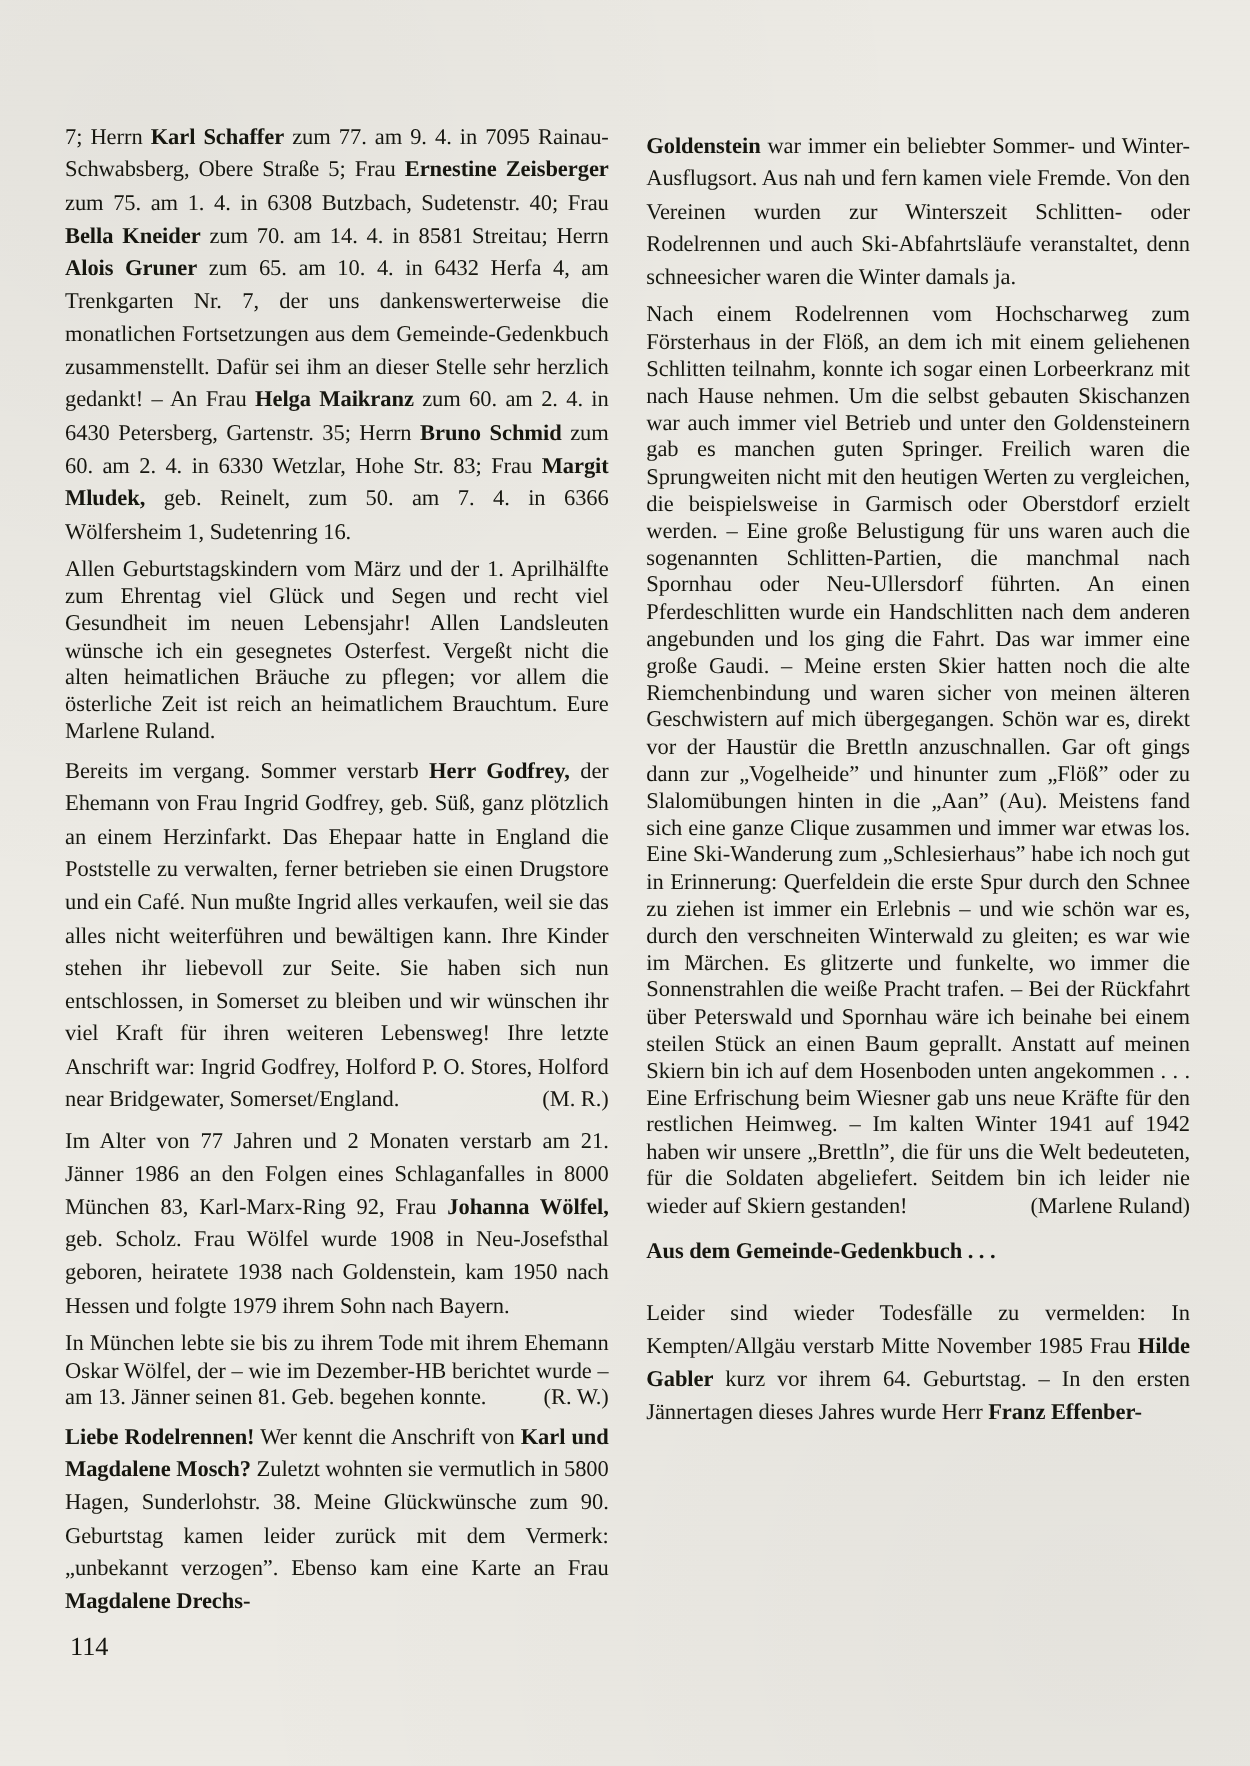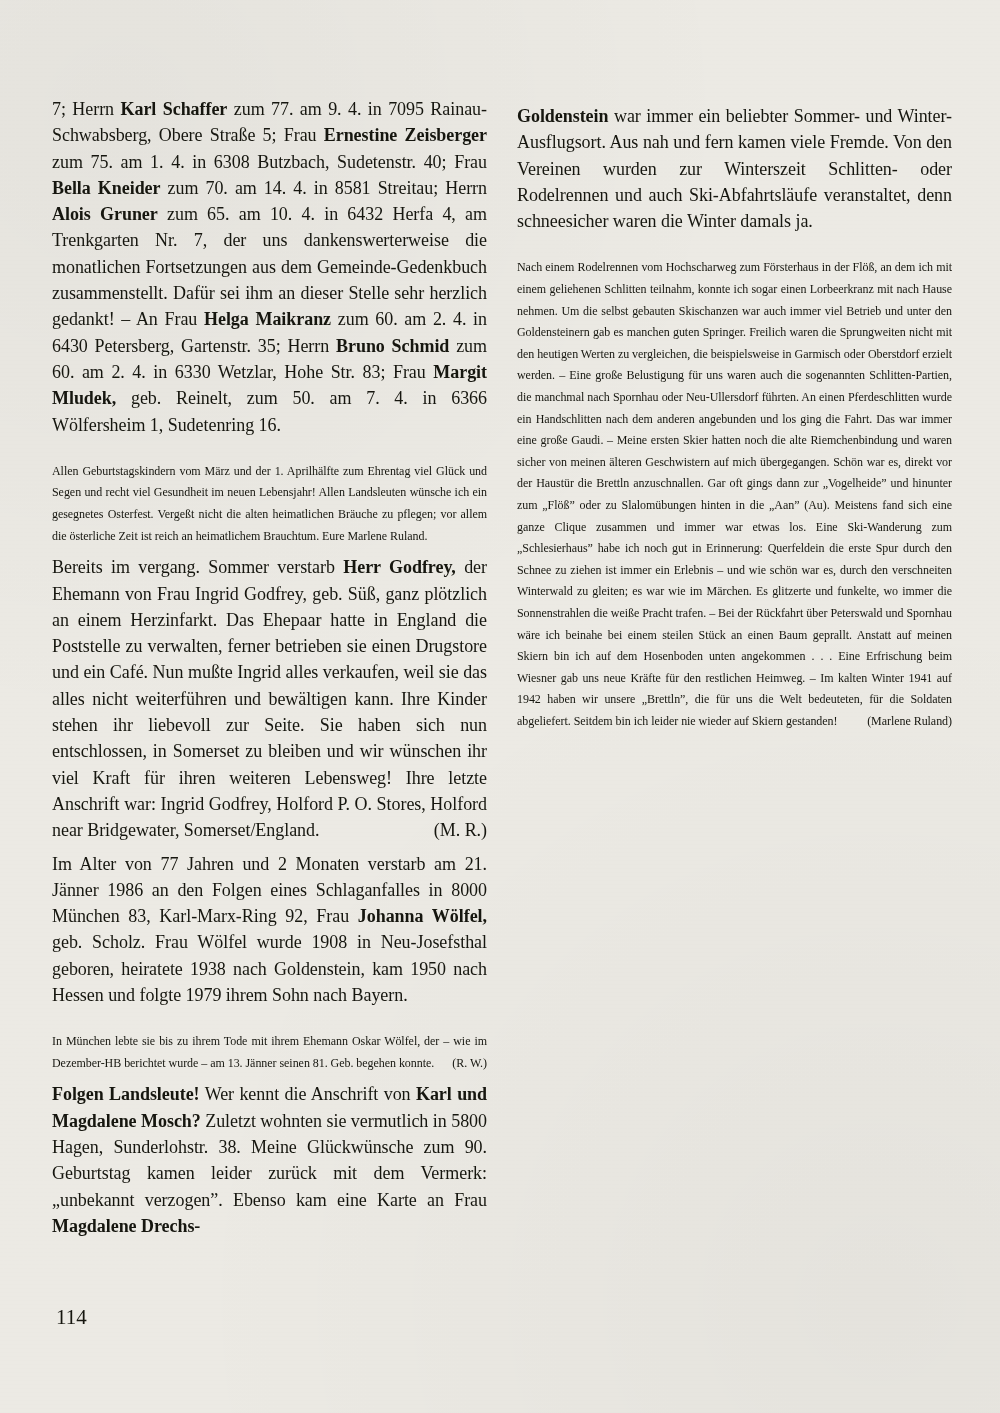--- a/index.html
+++ b/index.html
@@ -46,24 +46,23 @@
     margin: 0 0 0 0;
     text-align: justify;
     color: #16160f;
   }
   .big {
     font-size: 18px;
     line-height: 26.3px;
     letter-spacing: -0.05px;
   }
   .small {
-    font-size: 12px;
+    font-size: 18px;
     line-height: 21.6px;
     letter-spacing: -0.05px;
-    margin-top: 16px;
   }
   .gap-sm { height: 7px; }
   .gap-md { height: 11px; }
   .gap-lg { height: 17px; }
   b { font-weight: bold; }
   .inline-sign {
     display: inline-block;
     float: right;
     font-family: Liberation Serif, serif;
   }
@@ -92,29 +91,31 @@
       <p class="big"><span>7; Herrn </span><b>Karl Schaffer</b><span> zum 77. am 9. 4. in 7095 Rainau-Schwabsberg, Obere Straße 5; Frau </span><b>Ernestine Zeisberger</b><span> zum 75. am 1. 4. in 6308 Butzbach, Sudetenstr. 40; Frau </span><b>Bella Kneider</b><span> zum 70. am 14. 4. in 8581 Streitau; Herrn </span><b>Alois Gruner</b><span> zum 65. am 10. 4. in 6432 Herfa 4, am Trenkgarten Nr. 7, der uns dankenswerterweise die monatlichen Fortsetzungen aus dem Gemeinde-Gedenkbuch zusammenstellt. Dafür sei ihm an dieser Stelle sehr herzlich gedankt! – An Frau </span><b>Helga Maikranz</b><span> zum 60. am 2. 4. in 6430 Petersberg, Gartenstr. 35; Herrn </span><b>Bruno Schmid</b><span> zum 60. am 2. 4. in 6330 Wetzlar, Hohe Str. 83; Frau </span><b>Margit Mludek,</b><span> geb. Reinelt, zum 50. am 7. 4. in 6366 Wölfersheim 1, Sudetenring 16.</span></p>
       <div class="gap-sm"></div>
       <p class="small"><span>Allen Geburtstagskindern vom März und der 1. Aprilhälfte zum Ehrentag viel Glück und Segen und recht viel Gesundheit im neuen Lebensjahr! Allen Landsleuten wünsche ich ein gesegnetes Osterfest. Vergeßt nicht die alten heimatlichen Bräuche zu pflegen; vor allem die österliche Zeit ist reich an heimatlichem Brauchtum. Eure Marlene Ruland.</span></p>
       <div class="gap-sm"></div>
       <p class="big" style="overflow: hidden;"><span>Bereits im vergang. Sommer verstarb </span><b>Herr Godfrey,</b><span> der Ehemann von Frau Ingrid Godfrey, geb. Süß, ganz plötzlich an einem Herzinfarkt. Das Ehepaar hatte in England die Poststelle zu verwalten, ferner betrieben sie einen Drugstore und ein Café. Nun mußte Ingrid alles verkaufen, weil sie das alles nicht weiterführen und bewältigen kann. Ihre Kinder stehen ihr liebevoll zur Seite. Sie haben sich nun entschlossen, in Somerset zu bleiben und wir wünschen ihr viel Kraft für ihren weiteren Lebensweg! Ihre letzte Anschrift war: Ingrid Godfrey, Holford P. O. Stores, Holford near Bridgewater, Somerset/England.</span><span class="inline-sign">(M. R.)</span></p>
       <div class="gap-sm"></div>
       <p class="big"><span>Im Alter von 77 Jahren und 2 Monaten verstarb am 21. Jänner 1986 an den Folgen eines Schlaganfalles in 8000 München 83, Karl-Marx-Ring 92, Frau </span><b>Johanna Wölfel,</b><span> geb. Scholz. Frau Wölfel wurde 1908 in Neu-Josefsthal geboren, heiratete 1938 nach Goldenstein, kam 1950 nach Hessen und folgte 1979 ihrem Sohn nach Bayern.</span></p>
       <div class="gap-sm"></div>
       <p class="small" style="overflow: hidden;"><span>In München lebte sie bis zu ihrem Tode mit ihrem Ehemann Oskar Wölfel, der – wie im Dezember-HB berichtet wurde – am 13. Jänner seinen 81. Geb. begehen konnte.</span><span class="inline-sign">(R. W.)</span></p>
       <div class="gap-sm"></div>
-      <p class="big"><b>Folgen Landsleute!</b><span> Wer kennt die Anschrift von </span><b>Karl und Magdalene Mosch?</b><span> Zuletzt wohnten sie vermutlich in 5800 Hagen, Sunderlohstr. 38. Meine Glückwünsche zum 90. Geburtstag kamen leider zurück mit dem Vermerk: „unbekannt verzogen”. Ebenso kam eine Karte an Frau </span><b>Magdalene Drechs-</b></p>
+      <p class="big"><b>Liebe Rodelrennen!</b><span> Wer kennt die Anschrift von </span><b>Karl und Magdalene Mosch?</b><span> Zuletzt wohnten sie vermutlich in 5800 Hagen, Sunderlohstr. 38. Meine Glückwünsche zum 90. Geburtstag kamen leider zurück mit dem Vermerk: „unbekannt verzogen”. Ebenso kam eine Karte an Frau </span><b>Magdalene Drechs-</b></p>
     </div>
 
     <div class="col">
       <div class="gap-sm"></div>
       <p class="big"><b>Goldenstein</b><span> war immer ein beliebter Sommer- und Winter-Ausflugsort. Aus nah und fern kamen viele Fremde. Von den Vereinen wurden zur Winterszeit Schlitten- oder Rodelrennen und auch Ski-Abfahrtsläufe veranstaltet, denn schneesicher waren die Winter damals ja.</span></p>
       <div class="gap-sm"></div>
       <p class="small" style="overflow: hidden;"><span>Nach einem Rodelrennen vom Hochscharweg zum Försterhaus in der Flöß, an dem ich mit einem geliehenen Schlitten teilnahm, konnte ich sogar einen Lorbeerkranz mit nach Hause nehmen. Um die selbst gebauten Skischanzen war auch immer viel Betrieb und unter den Goldensteinern gab es manchen guten Springer. Freilich waren die Sprungweiten nicht mit den heutigen Werten zu vergleichen, die beispielsweise in Garmisch oder Oberstdorf erzielt werden. – Eine große Belustigung für uns waren auch die sogenannten Schlitten-Partien, die manchmal nach Spornhau oder Neu-Ullersdorf führten. An einen Pferdeschlitten wurde ein Handschlitten nach dem anderen angebunden und los ging die Fahrt. Das war immer eine große Gaudi. – Meine ersten Skier hatten noch die alte Riemchenbindung und waren sicher von meinen älteren Geschwistern auf mich übergegangen. Schön war es, direkt vor der Haustür die Brettln anzuschnallen. Gar oft gings dann zur „Vogelheide” und hinunter zum „Flöß” oder zu Slalomübungen hinten in die „Aan” (Au). Meistens fand sich eine ganze Clique zusammen und immer war etwas los. Eine Ski-Wanderung zum „Schlesierhaus” habe ich noch gut in Erinnerung: Querfeldein die erste Spur durch den Schnee zu ziehen ist immer ein Erlebnis – und wie schön war es, durch den verschneiten Winterwald zu gleiten; es war wie im Märchen. Es glitzerte und funkelte, wo immer die Sonnenstrahlen die weiße Pracht trafen. – Bei der Rückfahrt über Peterswald und Spornhau wäre ich beinahe bei einem steilen Stück an einen Baum geprallt. Anstatt auf meinen Skiern bin ich auf dem Hosenboden unten angekommen . . . Eine Erfrischung beim Wiesner gab uns neue Kräfte für den restlichen Heimweg. – Im kalten Winter 1941 auf 1942 haben wir unsere „Brettln”, die für uns die Welt bedeuteten, für die Soldaten abgeliefert. Seitdem bin ich leider nie wieder auf Skiern gestanden!</span><span class="inline-sign">(Marlene Ruland)</span></p>
       <div class="gap-md"></div>
+      <p class="big head-bold">Aus dem Gemeinde-Gedenkbuch . . .</p>
       <div class="gap-lg"></div>
       <div class="gap-sm"></div>
+      <p class="big"><span>Leider sind wieder Todesfälle zu vermelden: In Kempten/Allgäu verstarb Mitte November 1985 Frau </span><b>Hilde Gabler</b><span> kurz vor ihrem 64. Geburtstag. – In den ersten Jännertagen dieses Jahres wurde Herr </span><b>Franz Effenber-</b></p>
     </div>
 
   </div>
 
   <div class="pagenum">114</div>
 </div>
 
 </body></html>

